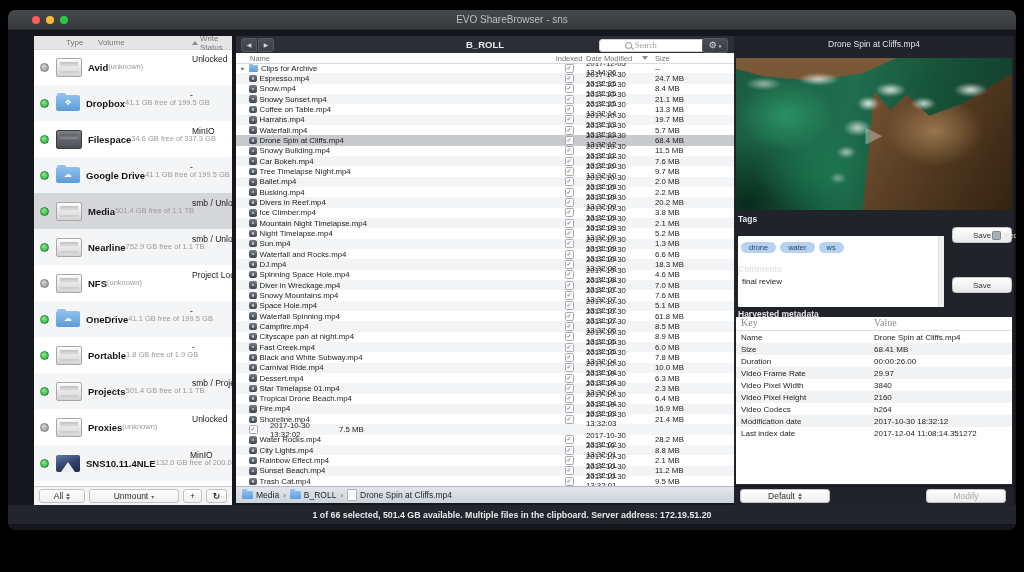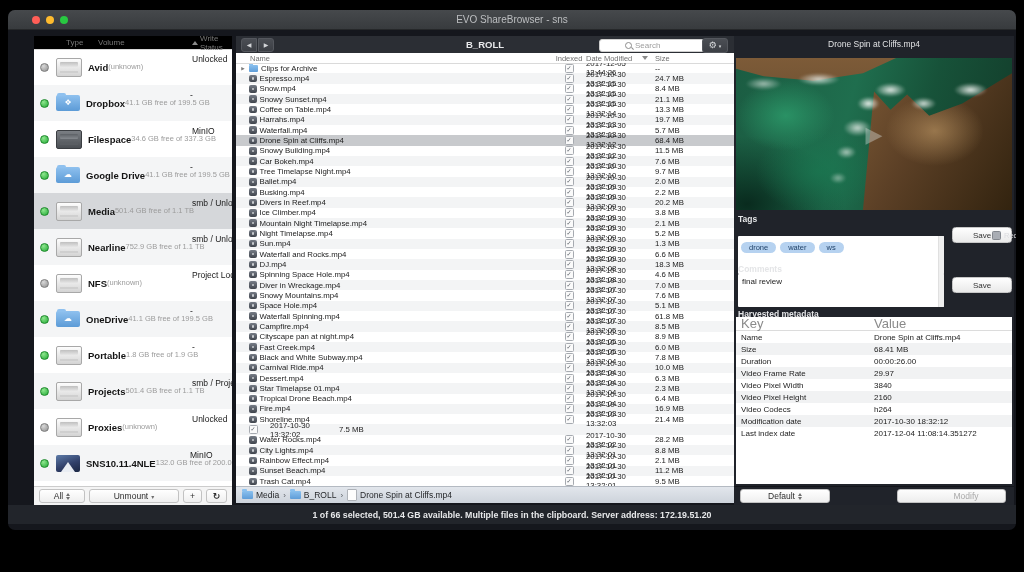--- a/index.html
+++ b/index.html
@@ -14,21 +14,21 @@
   .titlebar{position:absolute;left:0;top:0;right:0;height:19px;
             background:linear-gradient(#46494c,#383b3e);border-bottom:1px solid #26282a;
             display:flex;align-items:center;justify-content:center;}
   .title{font-size:10px;color:#bcbec0;}
   .tl{position:absolute;left:24px;top:5.5px;display:flex;gap:6px;}
   .tl i{width:8px;height:8px;border-radius:50%;display:block;}
 
   
   .sidebar{position:absolute;left:26px;top:26px;width:198px;height:469px;background:#fff;}
   .sb-head{height:13px;display:flex;align-items:center;border-bottom:1px solid #d8d8d8;
-           font-size:8px;color:#787878;background:#000000;position:relative;}
+           font-size:8px;color:#787878;background:#e5e5e5;position:relative;}
   .sb-h-type{position:absolute;left:32px;}
   .sb-h-vol{position:absolute;left:64px;}
   .sb-h-ws{position:absolute;left:166px;}
   .tri-up{position:absolute;left:158px;width:0;height:0;border-left:3px solid transparent;
           border-right:3px solid transparent;border-bottom:4px solid #8a8a8a;}
   .vrows{position:absolute;top:13px;left:0;right:0;bottom:18px;overflow:hidden;}
   .vrow{height:36px;display:flex;align-items:center;}
   .vrow:nth-child(even){background:#f4f5f6;}
   .vrow.sel{background:#d5d7da;}
   .led{width:7px;height:7px;border-radius:50%;margin-left:6px;flex:none;}
@@ -76,21 +76,21 @@
           font-family:"DejaVu Sans",sans-serif;}
   .navbtn.back{border-radius:3px 0 0 3px;}
   .navbtn.fwd{border-radius:0 3px 3px 0;}
   .tb-title{position:absolute;left:0;right:0;text-align:center;font-size:9.5px;font-weight:600;color:#e9eaec;}
   .search{position:absolute;left:363px;top:2.5px;width:104px;height:11px;background:#fff;border:1px solid #cfcfcf;
           border-radius:3px;display:flex;align-items:center;justify-content:center;gap:3px;z-index:2;}
   .mag{width:5px;height:5px;border:1px solid #8d8d8d;border-radius:50%;position:relative;flex:none;}
   .mag::after{content:"";position:absolute;width:3px;height:1px;background:#8d8d8d;
           transform:rotate(45deg);right:-2.5px;bottom:-1px;}
   .search input{border:none;outline:none;background:transparent;font-size:8px;color:#333;width:44px;padding:0;
-          font-family:Liberation Sans, sans-serif;}
+          font-family:Liberation Serif, serif;}
   .search input::placeholder{color:#9d9d9d;}
   .gearbtn{position:absolute;right:6px;top:2px;width:24px;height:13px;background:linear-gradient(#4b4e54,#3c3f45);
           border:1px solid #55585e;border-radius:3px;color:#d8dadc;display:flex;align-items:center;
           justify-content:center;gap:2px;z-index:2;}
   .gearbtn .g{font-size:9px;line-height:1;font-family:"DejaVu Sans",sans-serif;}
   .gearbtn .c{font-size:5px;font-family:"DejaVu Sans",sans-serif;}
 
   .fhead{position:absolute;top:17px;left:0;right:0;height:10px;background:#fff;border-bottom:1px solid #dadada;
          display:flex;align-items:center;font-size:7.5px;color:#6f6f6f;}
   .c-name{flex:1;padding-left:14px;}
@@ -170,32 +170,32 @@
   .pill{display:inline-block;background:#b6d2f0;color:#21436a;font-size:7.5px;line-height:9px;
       padding:1px 8px;border-radius:6px;margin:3px 1px 0 3px;}
   .comment-text{font-size:8px;color:#222;padding:3px 4px;display:block;}
   .savebtn{position:absolute;left:218px;width:58px;height:14px;background:linear-gradient(#fefefe,#e9e9e9);
       border:1px solid #c7c7c7;border-radius:3.5px;font-size:8px;color:#333;
       display:flex;align-items:center;justify-content:center;}
   .recursive{position:absolute;left:218px;display:flex;align-items:center;gap:3px;}
   .chk{width:7px;height:7px;background:#a9adb4;border:1px solid #83878e;border-radius:1.5px;}
   .recursive span{font-size:7.5px;color:#dcdde0;}
   .metatable{position:absolute;left:2px;top:281px;width:276px;height:167px;background:#fff;overflow:hidden;}
-  .mt-head{display:flex;height:13px;align-items:center;border-bottom:1px solid #dcdcdc;
-      font-size:13px;color:#8a8a8a;}
+  .mt-head{display:flex;height:13px;align-items:flex-start;border-bottom:1px solid #dcdcdc;
+      font-size:10px;color:#8a8a8a;font-family:Liberation Serif, serif;}
   .mt-key{width:50%;padding-left:5px;box-sizing:border-box;}
   .mt-val{flex:1;}
   .mt-rows .mt-row{display:flex;height:12px;align-items:center;font-size:8px;color:#1c1c1c;}
   .mt-rows .mt-row:nth-child(even){background:#f1f2f3;}
   .insp-foot{position:absolute;left:0;right:0;bottom:0;height:18px;border-top:1px solid #14161b;
       display:flex;align-items:center;}
   .preset{position:absolute;left:6px;width:88px;}
   .modify{position:absolute;right:8px;width:78px;height:12px;border:1px solid #c2c2c2;border-radius:3px;
       background:linear-gradient(#fdfdfd,#ededed);font-size:8.5px;color:#a9a9a9;
-      display:flex;align-items:center;justify-content:center;padding-left:29px;}
+      display:flex;align-items:center;justify-content:center;}
 </style>
 </head>
 <body>
 
 <div class="window">
 
   <div class="titlebar">
     <span class="tl">
       <i style="background:#ff5e57;"></i>
       <i style="background:#febb2e;"></i>

